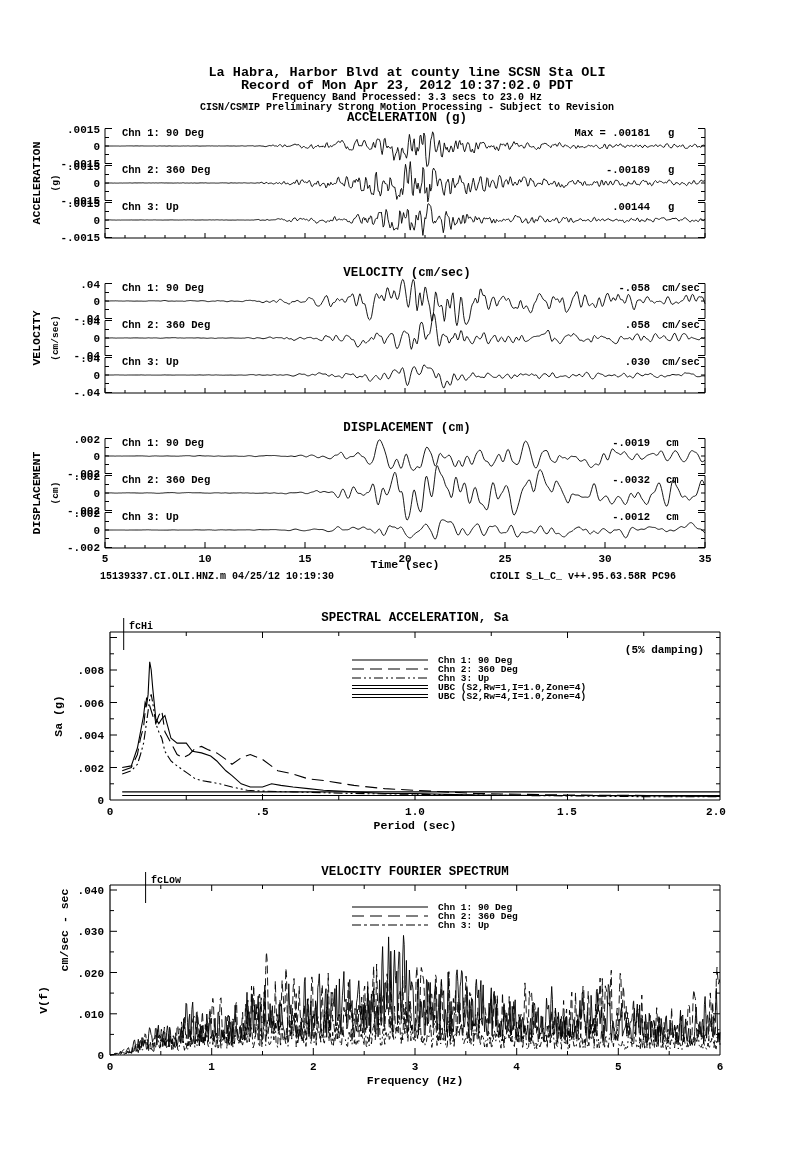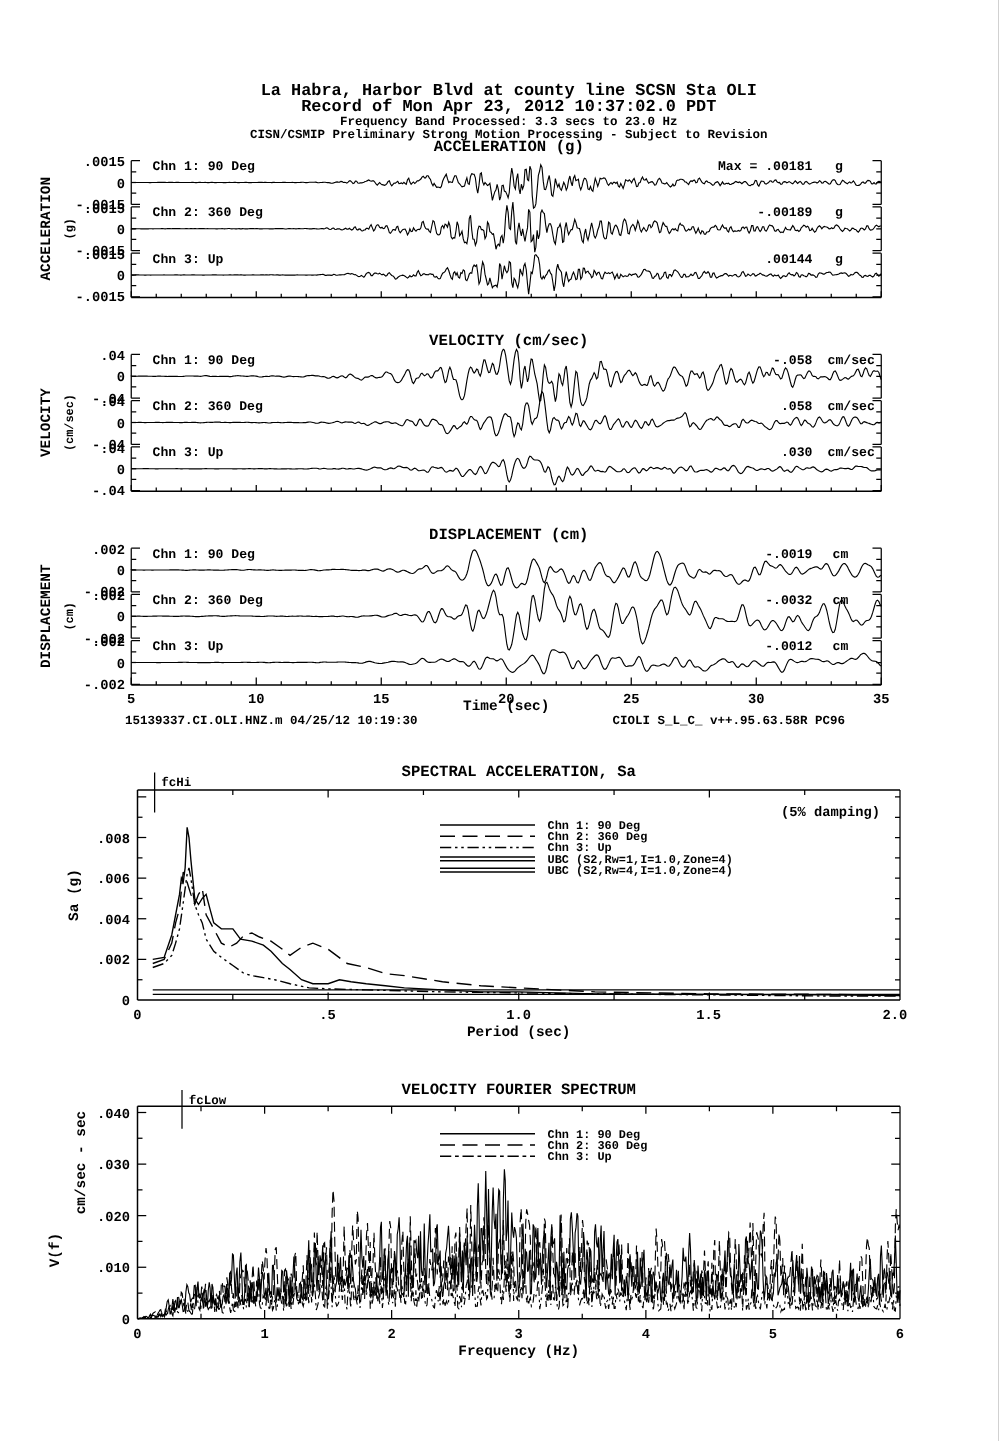--- a/index.html
+++ b/index.html
@@ -1,16 +1,16 @@
 <!DOCTYPE html>
 <html><head>
 <meta charset="utf-8">
 <style>
   html,body{margin:0;padding:0;background:#fff;}
-  .page{position:relative;width:799px;height:1153px;background:#737373;}
+  .page{position:relative;width:799px;height:1153px;background:#fef9c3;}
   svg text{fill:#000;font-family:"Liberation Mono","DejaVu Sans Mono",monospace;font-weight:700;}
   .t14{font-size:13.5px}.t13{font-size:12.5px}.t12{font-size:11.5px}
   .t11{font-size:11px}.t10{font-size:10px}.t105{font-size:10.5px}.t9{font-size:9.5px}
   .ax{stroke:#000;stroke-width:1.2;fill:none}
   .ax2{stroke:#000;stroke-width:1;fill:none}
   .trace{stroke:#000;stroke-width:0.9;fill:none}
   .curve{stroke:#000;stroke-width:1.1;fill:none}
   .leg{stroke:#000;stroke-width:1.2;fill:none}
 </style>
 </head>

